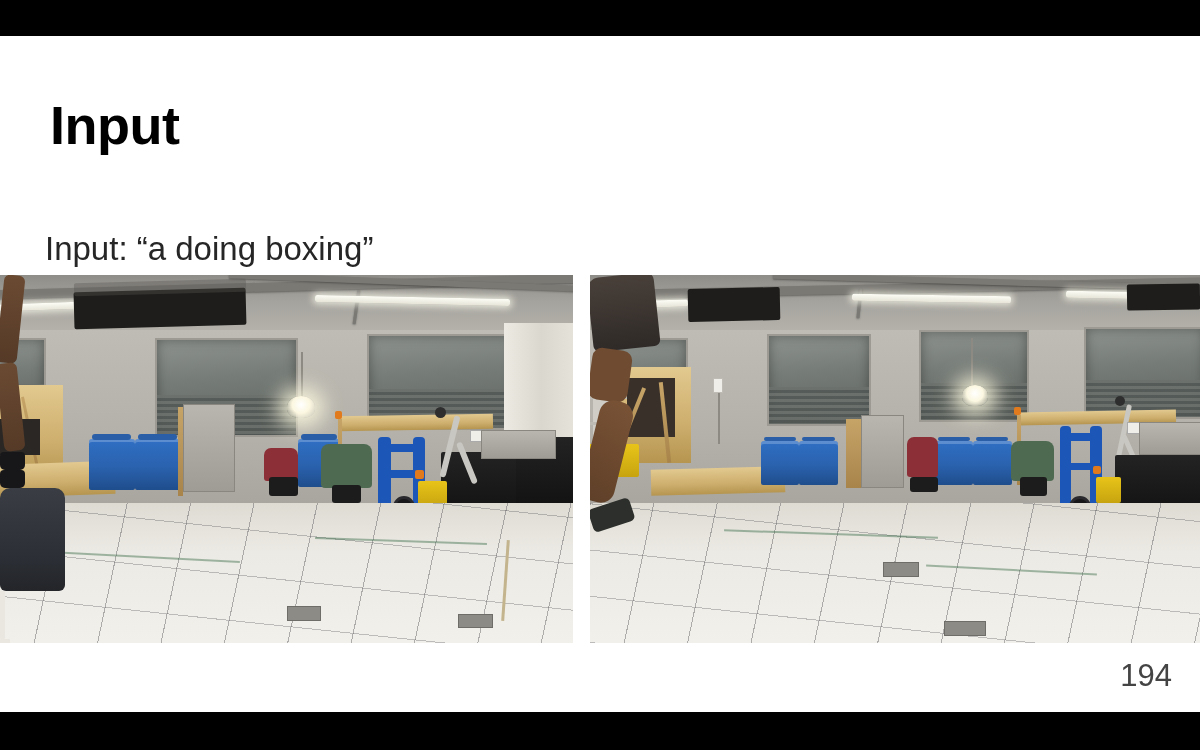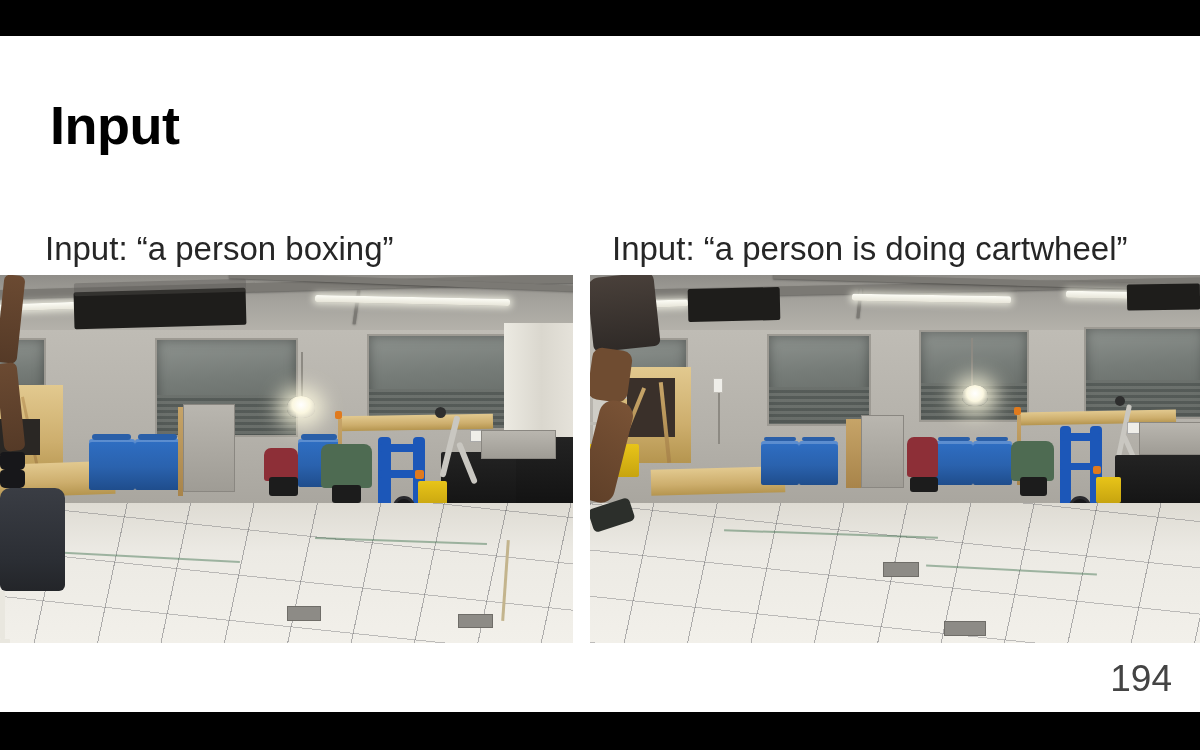--- a/index.html
+++ b/index.html
@@ -32,21 +32,21 @@
     position:absolute; top:195px;
     font-size:33px; font-weight:400; color:#262626;
     line-height:1.1; white-space:nowrap;
     font-family:"Liberation Sans", sans-serif;
   }
   .caption.left  { left:45px; }
   .caption.right { left:612px; }
 
   .page-number {
     position:absolute; right:28px; top:622px;
-    font-size:37px; color:#444444; font-weight:400;
+    font-size:31px; color:#444444; font-weight:400;
   }
 
   
   .video-frame {
     position:absolute; top:239px; height:368px;
     overflow:hidden; background:#b8b4ab;
   }
   .video-frame.left  { left:0px;   width:573px; }
   .video-frame.right { left:590px; width:610px; }
 
@@ -156,22 +156,21 @@
 
 <div id="slide-root">
 
   <div class="letterbox top"></div>
   <div class="letterbox bottom"></div>
 
   <div class="slide-canvas">
 
     <div class="slide-title">Input</div>
 
-    <div class="caption left">Input: “a person boxing”</div>
-    <div class="caption right">Input: “a person is doing cartwheel”</div>
+    <div class="caption left">Input: “a doing boxing”</div>
 
     <div class="video-frame left">
       <div class="scene">
 
         <div class="ceiling"></div>
         <div class="duct" style="left:-2%;top:2%;width:104%;height:9px;transform:rotate(-1.6deg);"></div>
         <div class="duct" style="left:40%;top:1%;width:62%;height:6px;transform:rotate(2.2deg);"></div>
         <div class="duct" style="left:62%;top:4%;width:3px;height:34px;transform:rotate(8deg);"></div>
         <div class="fluor" style="left:-3%;top:7.5%;width:22%;height:7px;transform:rotate(-2deg);"></div>
         <div class="fluor" style="left:55%;top:6%;width:34%;height:7px;transform:rotate(1.2deg);"></div>

